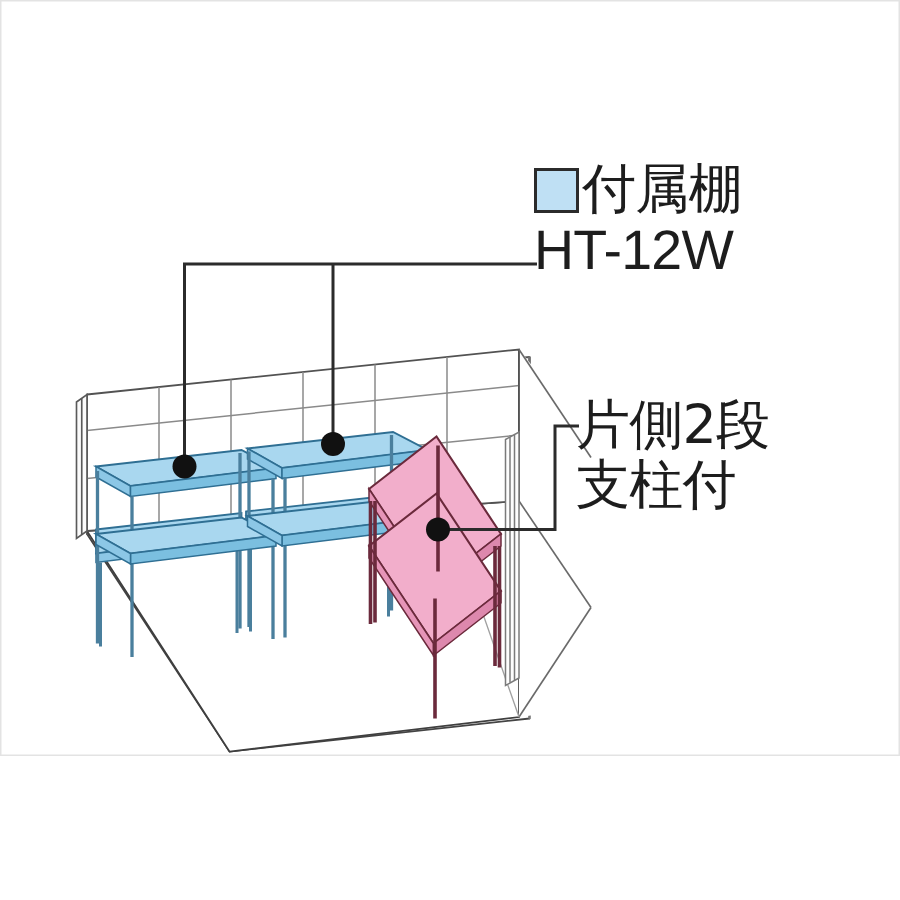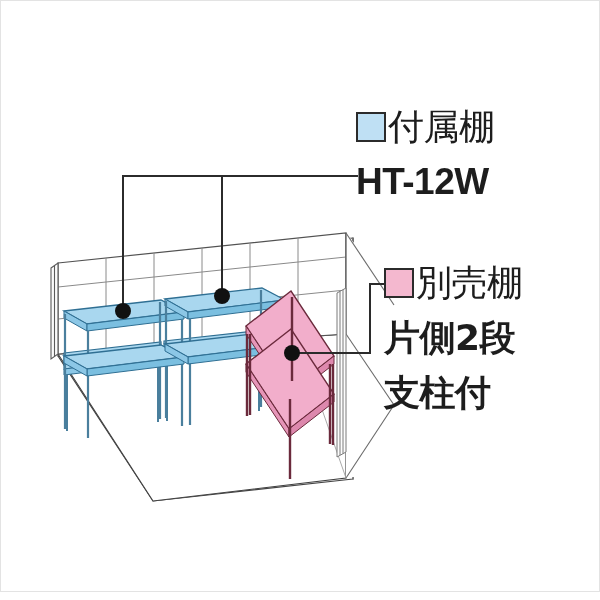--- a/index.html
+++ b/index.html
@@ -3,21 +3,21 @@
 <meta charset="utf-8">
 <style>
   html, body {
     margin: 0;
     padding: 0;
     background: #ffffff;
   }
   #page {
     position: relative;
     width: 600px;
-    height: 592px;
+    height: 504px;
     background: #ffffff;
     box-sizing: border-box;
     border: 1px solid #e3e3e3;
     overflow: hidden;
     font-family: "Liberation Sans", "DejaVu Sans", sans-serif;
   }
   #illustration {
     position: absolute;
     left: 0; top: 0;
     width: 600px;
@@ -59,22 +59,21 @@
     line-height: 39px;
     color: #1d1d1d;
     letter-spacing: -0.5px;
     white-space: nowrap;
   }
   .legend-line.jp {
     font-family: "DejaVu Sans", "Liberation Sans", sans-serif;
     font-size: 36px;
   }
   .legend-sub {
-    margin-top: 16px;
-    font-weight: bold;
+    margin-top: 1px;
   }
 </style>
 </head>
 <body>
 
 <div id="page">
 
   <svg id="illustration" viewBox="0 0 600 600">
 
     <g fill="none" stroke="#767676" stroke-width="1.1" stroke-linejoin="round">
@@ -243,21 +242,17 @@
 
   <div class="legend-block" id="legend-attached">
     <div class="legend-head">
       <span class="swatch swatch-blue"></span>
       <span class="legend-line jp">付属棚</span>
     </div>
     <div class="legend-line legend-sub">HT-12W</div>
   </div>
 
   <div class="legend-block" id="legend-optional">
-    <div class="legend-head">
-      <span class="swatch swatch-pink"></span>
-      <span class="legend-line jp">別売棚</span>
-    </div>
     <div class="legend-line jp legend-sub">片側2段</div>
     <div class="legend-line jp legend-sub">支柱付</div>
   </div>
 
 </div>
 
 </body></html>

